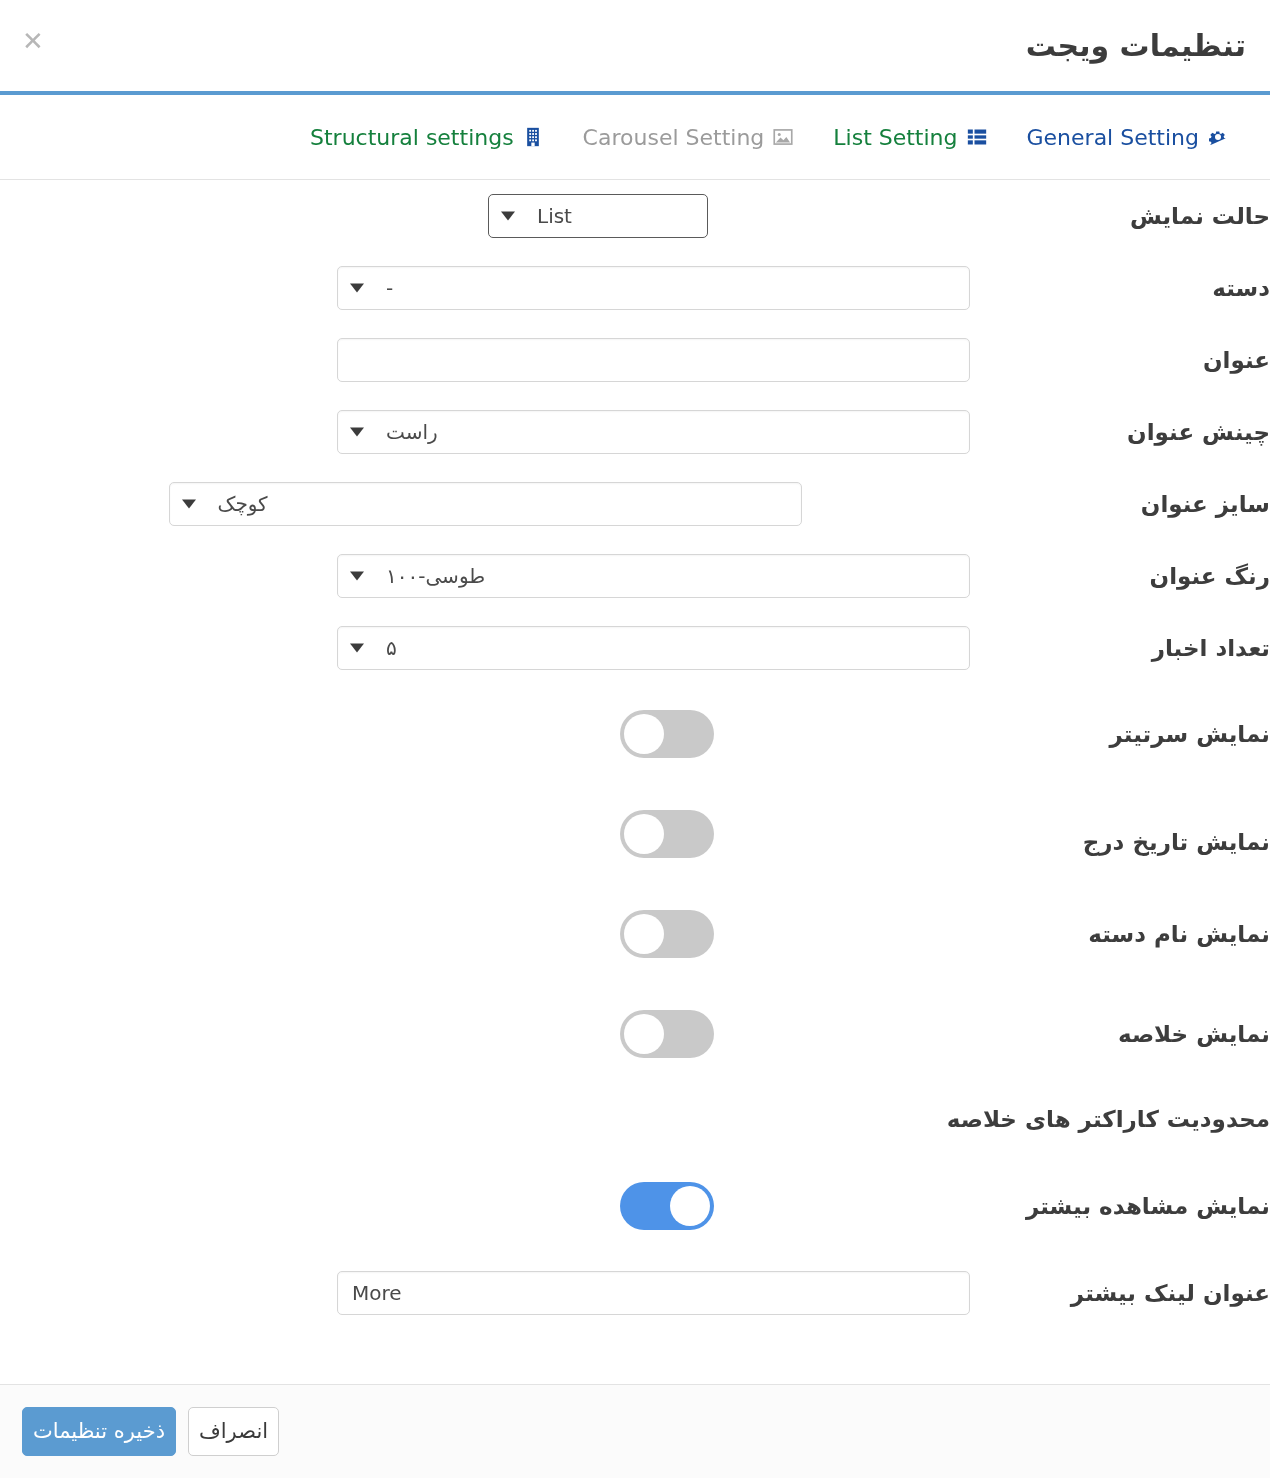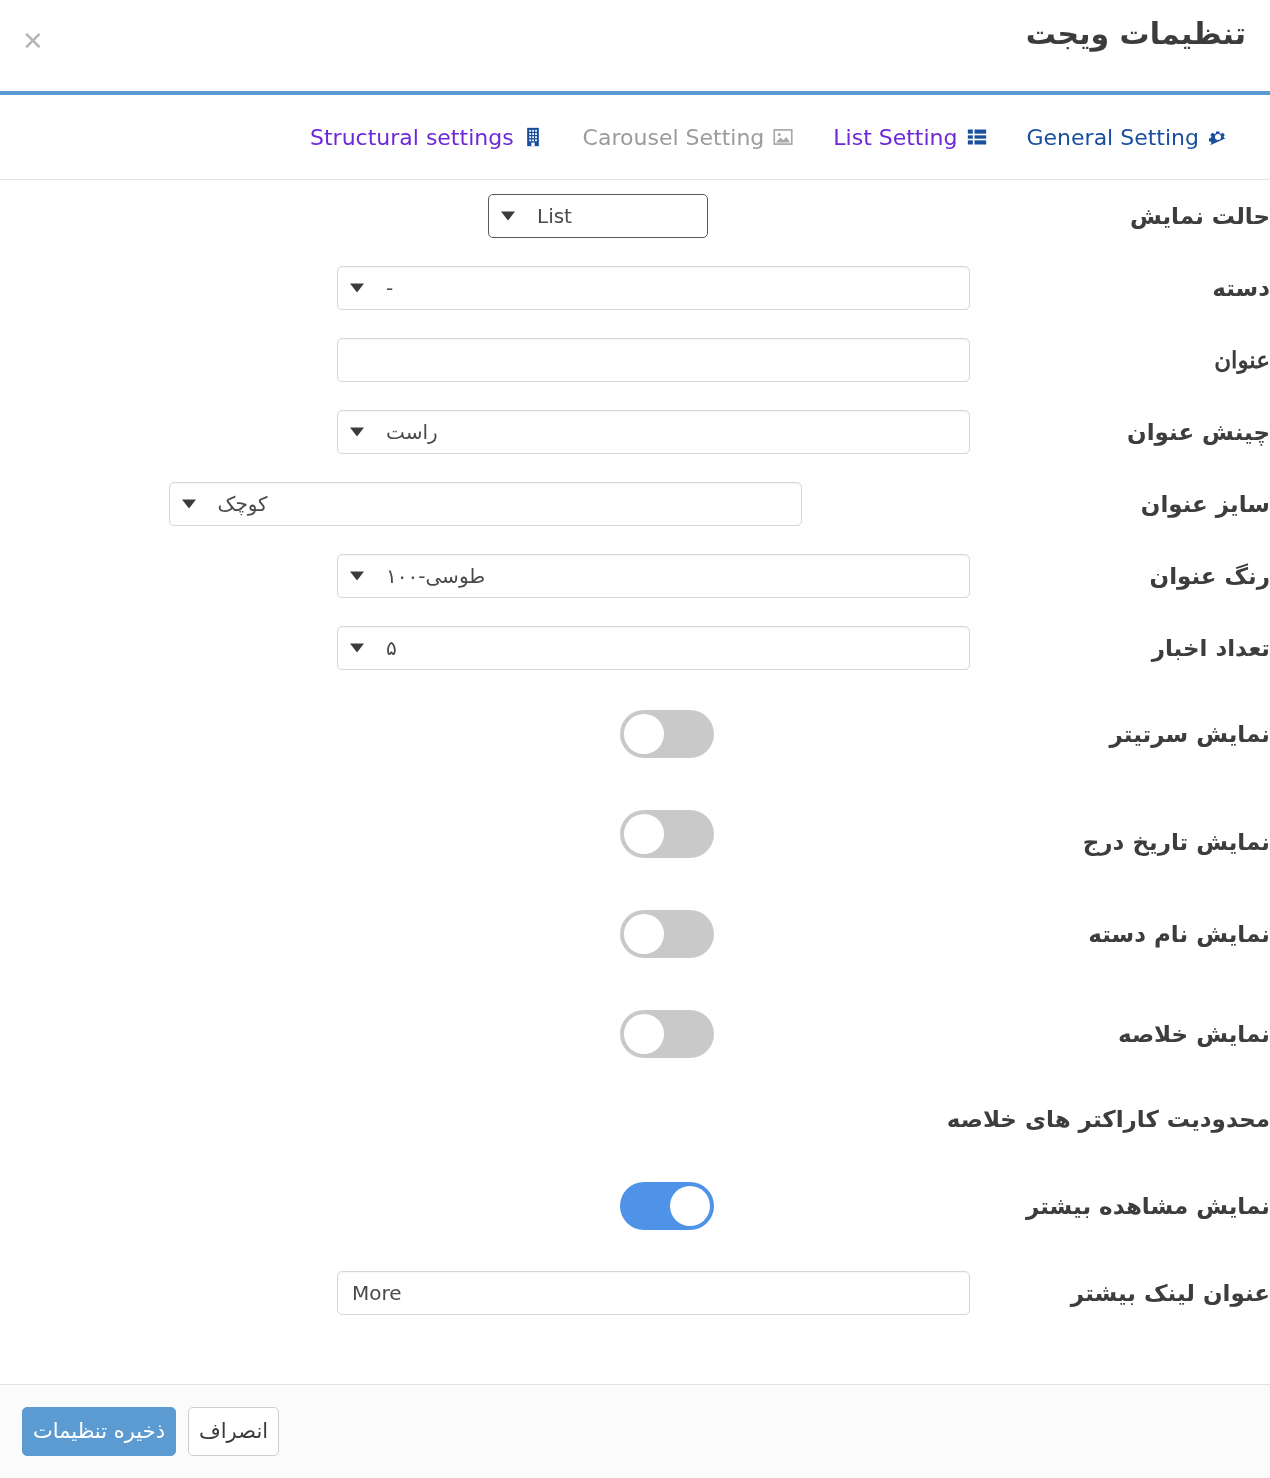--- a/index.html
+++ b/index.html
@@ -25,21 +25,21 @@
   .modal-header {
     position: relative;
     height: 95px;
     flex: 0 0 95px;
     background: #ffffff;
     border-bottom: 4px solid #5b9bd1;
   }
   .modal-title {
     position: absolute;
     right: 24px;
-    top: 12px;
+    top: 24px;
     font-size: 30px;
     font-weight: 700;
     color: #3c3c3c;
     letter-spacing: 0px;
     line-height: 44px;
     direction: rtl;
   }
   .close-btn {
     position: absolute;
     left: 18px;
@@ -75,21 +75,21 @@
     flex-direction: row;
     align-items: center;
     gap: 9px;
     font-size: 22px;
     padding: 6px 20px;
     cursor: pointer;
     white-space: nowrap;
     text-decoration: none;
   }
   .tab.active   { color: #1a4fa0; }
-  .tab.link     { color: #6d28d9; }
+  .tab.link     { color: #15803d; }
   .tab.muted    { color: #9b9b9b; }
 
   .tab-ico { display: inline-block; width: 20px; height: 20px; position: relative; flex: 0 0 20px; }
 
   
   .ico-gear svg, .ico-list svg, .ico-img svg, .ico-build svg { display:block; width:20px; height:20px; }
 
   
   .form-area {
     flex: 1 1 auto;
@@ -291,21 +291,21 @@
           <span class="lbl-inner">دسته</span>
         </div>
       <div class="ctrl" style="padding-right:0;">
         <div class="sel wide">
           <span class="caret"></span>
           <span class="selval">-</span>
         </div>
       </div>
     </div>
 
-    <div class="row" style="height:72px;font-family:Liberation Serif, serif;">
+    <div class="row" style="height:72px;">
       <div class="lbl" style="flex:0 0 300px;">
           <span class="lbl-inner">عنوان</span>
         </div>
       <div class="ctrl" style="padding-right:0;">
         <div class="txt wide">
           <span></span>
         </div>
       </div>
     </div>
 

